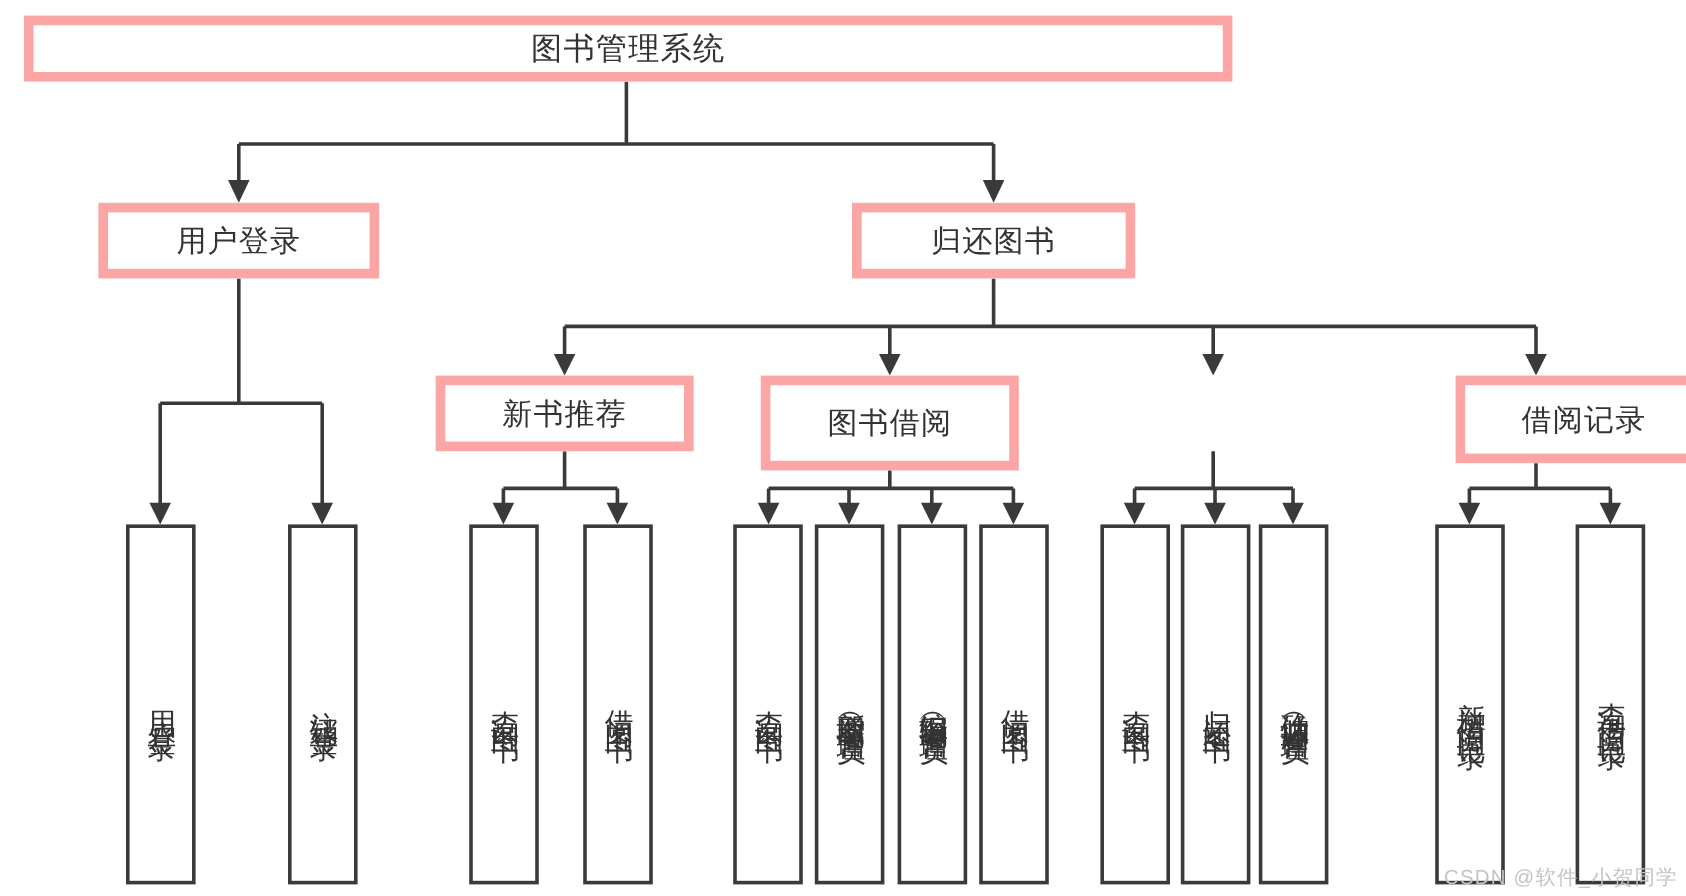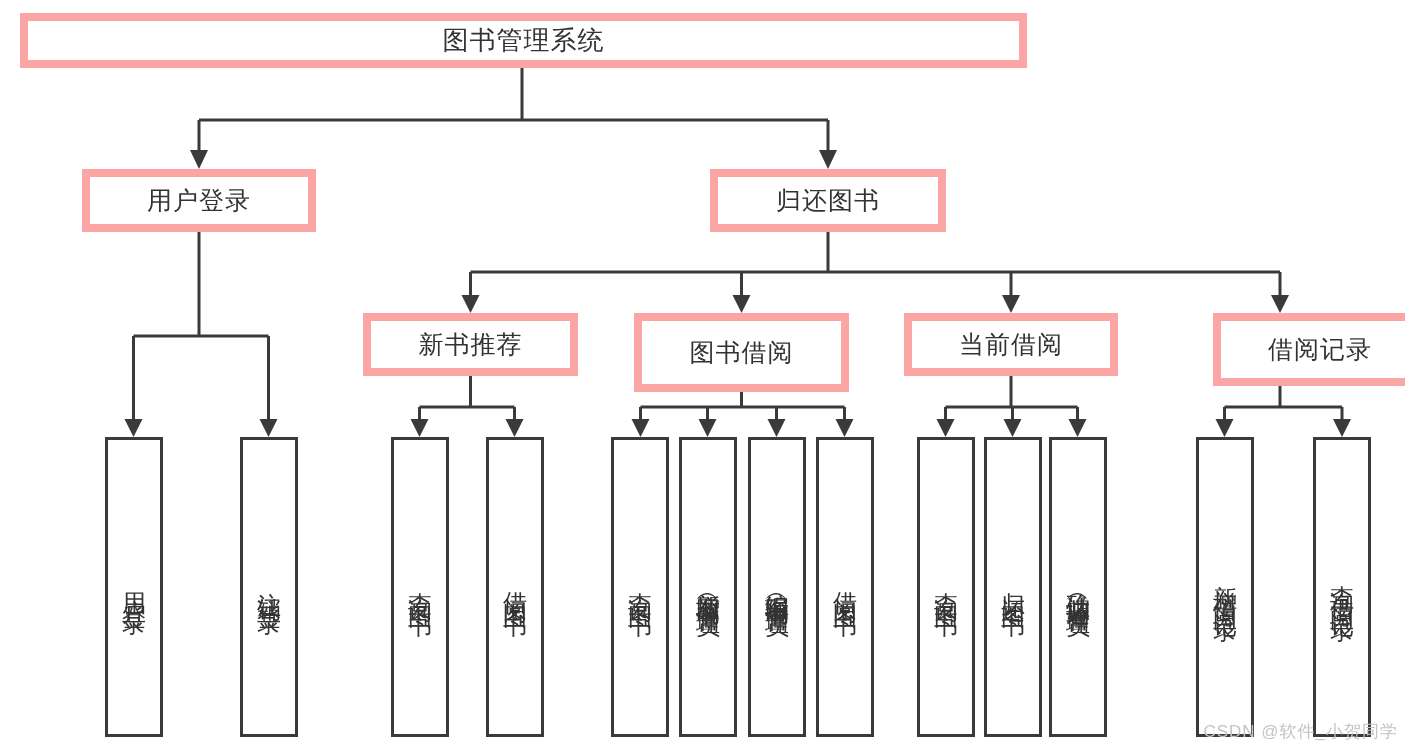--- a/index.html
+++ b/index.html
@@ -105,23 +105,20 @@
   <div class="box" style="left:710px; top:169px; width:236px; height:63px;">
     <span>归还图书</span>
   </div>
 
   <div class="box" style="left:363px; top:313px; width:215px; height:63px;">
     <span>新书推荐</span>
   </div>
   <div class="box" style="left:634px; top:313px; width:215px; height:79px;">
     <span>图书借阅</span>
   </div>
-  <div class="box" style="left:904px; top:313px; width:214px; height:63px;">
-    <span>当前借阅</span>
-  </div>
   <div class="box" style="left:1173px; top:313px; width:214px; height:73px;margin-left:40px;">
     <span>借阅记录</span>
   </div>
 
   <div class="leaf" style="left:105px;">
     <span class="vtext">用户登录</span>
   </div>
   <div class="leaf" style="left:240px;">
     <span class="vtext">注销登录</span>
   </div>

